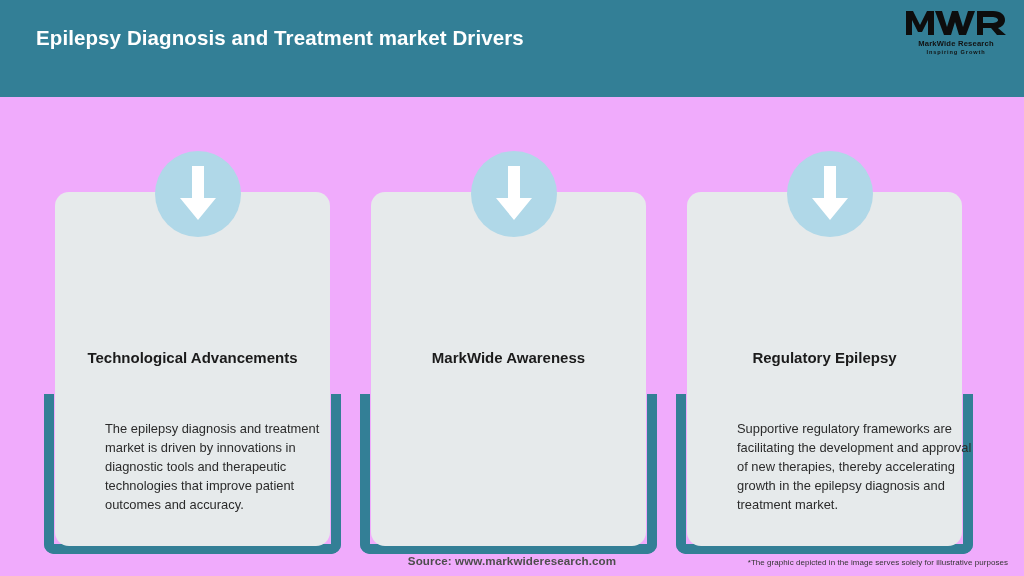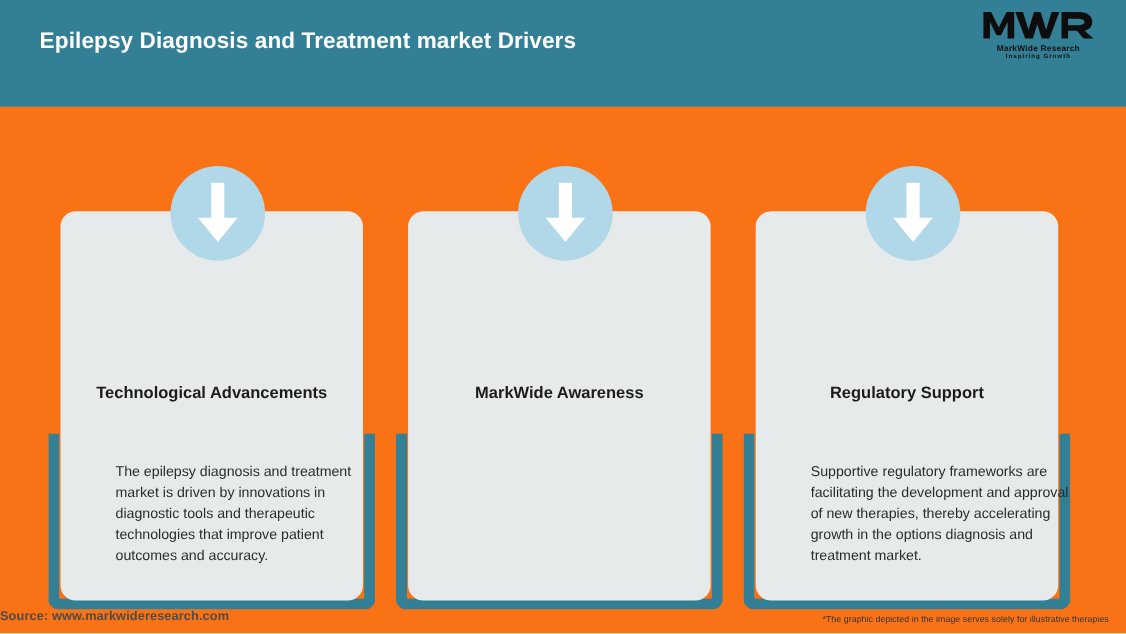--- a/index.html
+++ b/index.html
@@ -13,21 +13,21 @@
     height: 576px;
     overflow: hidden;
     font-family: "Liberation Sans", sans-serif;
     -webkit-font-smoothing: antialiased;
   }
 
   .slide {
     position: relative;
     width: 1024px;
     height: 576px;
-    background: #f97316;
+    background: #f0abfc;
   }
 
   
   .header {
     position: absolute;
     left: 0;
     top: 0;
     width: 1024px;
     height: 97px;
     background: #337f96;
@@ -39,21 +39,21 @@
     font-size: 20.5px;
     font-weight: bold;
     color: #ffffff;
     letter-spacing: 0.1px;
     white-space: nowrap;
   }
 
   
   .logo {
     position: absolute;
-    right: 28px;
+    right: 16px;
     top: 8px;
     width: 104px;
     height: 52px;
     text-align: center;
   }
   .logo-mark {
     display: block;
     width: 104px;
     height: 30px;
   }
@@ -161,21 +161,21 @@
     text-align: left;
     margin-left: 24px;
   }
 
   
   .source {
     position: absolute;
     left: 0;
     top: 554px;
     width: 1024px;
-    text-align: left;
+    text-align: center;
     font-size: 11.6px;
     font-weight: bold;
     color: #4d4d4d;
     letter-spacing: 0.1px;
   }
   .disclaimer {
     position: absolute;
     right: 16px;
     top: 558px;
     font-size: 8px;
@@ -231,28 +231,28 @@
       <div class="badge">
         <svg width="40" height="56" viewBox="0 0 40 56">
           <path d="M14 0 L26 0 L26 32 L38 32 L20 54 L2 32 L14 32 Z" fill="#ffffff"></path>
         </svg>
       </div>
     </div>
 
     <div class="col col-2">
       <div class="bracket"></div>
       <div class="card">
-        <div class="card-title">Regulatory Support</div>
-        <div class="card-body">Supportive regulatory frameworks are facilitating the development and approval of new therapies, thereby accelerating growth in the options diagnosis and treatment market.</div>
+        <div class="card-title">Regulatory Epilepsy</div>
+        <div class="card-body">Supportive regulatory frameworks are facilitating the development and approval of new therapies, thereby accelerating growth in the epilepsy diagnosis and treatment market.</div>
       </div>
       <div class="badge">
         <svg width="40" height="56" viewBox="0 0 40 56">
           <path d="M14 0 L26 0 L26 32 L38 32 L20 54 L2 32 L14 32 Z" fill="#ffffff"></path>
         </svg>
       </div>
     </div>
 
   </div>
 
   <div class="source">Source: www.markwideresearch.com</div>
-  <div class="disclaimer">*The graphic depicted in the image serves solely for illustrative therapies</div>
+  <div class="disclaimer">*The graphic depicted in the image serves solely for illustrative purposes</div>
 
 </div>
 
 </body></html>

